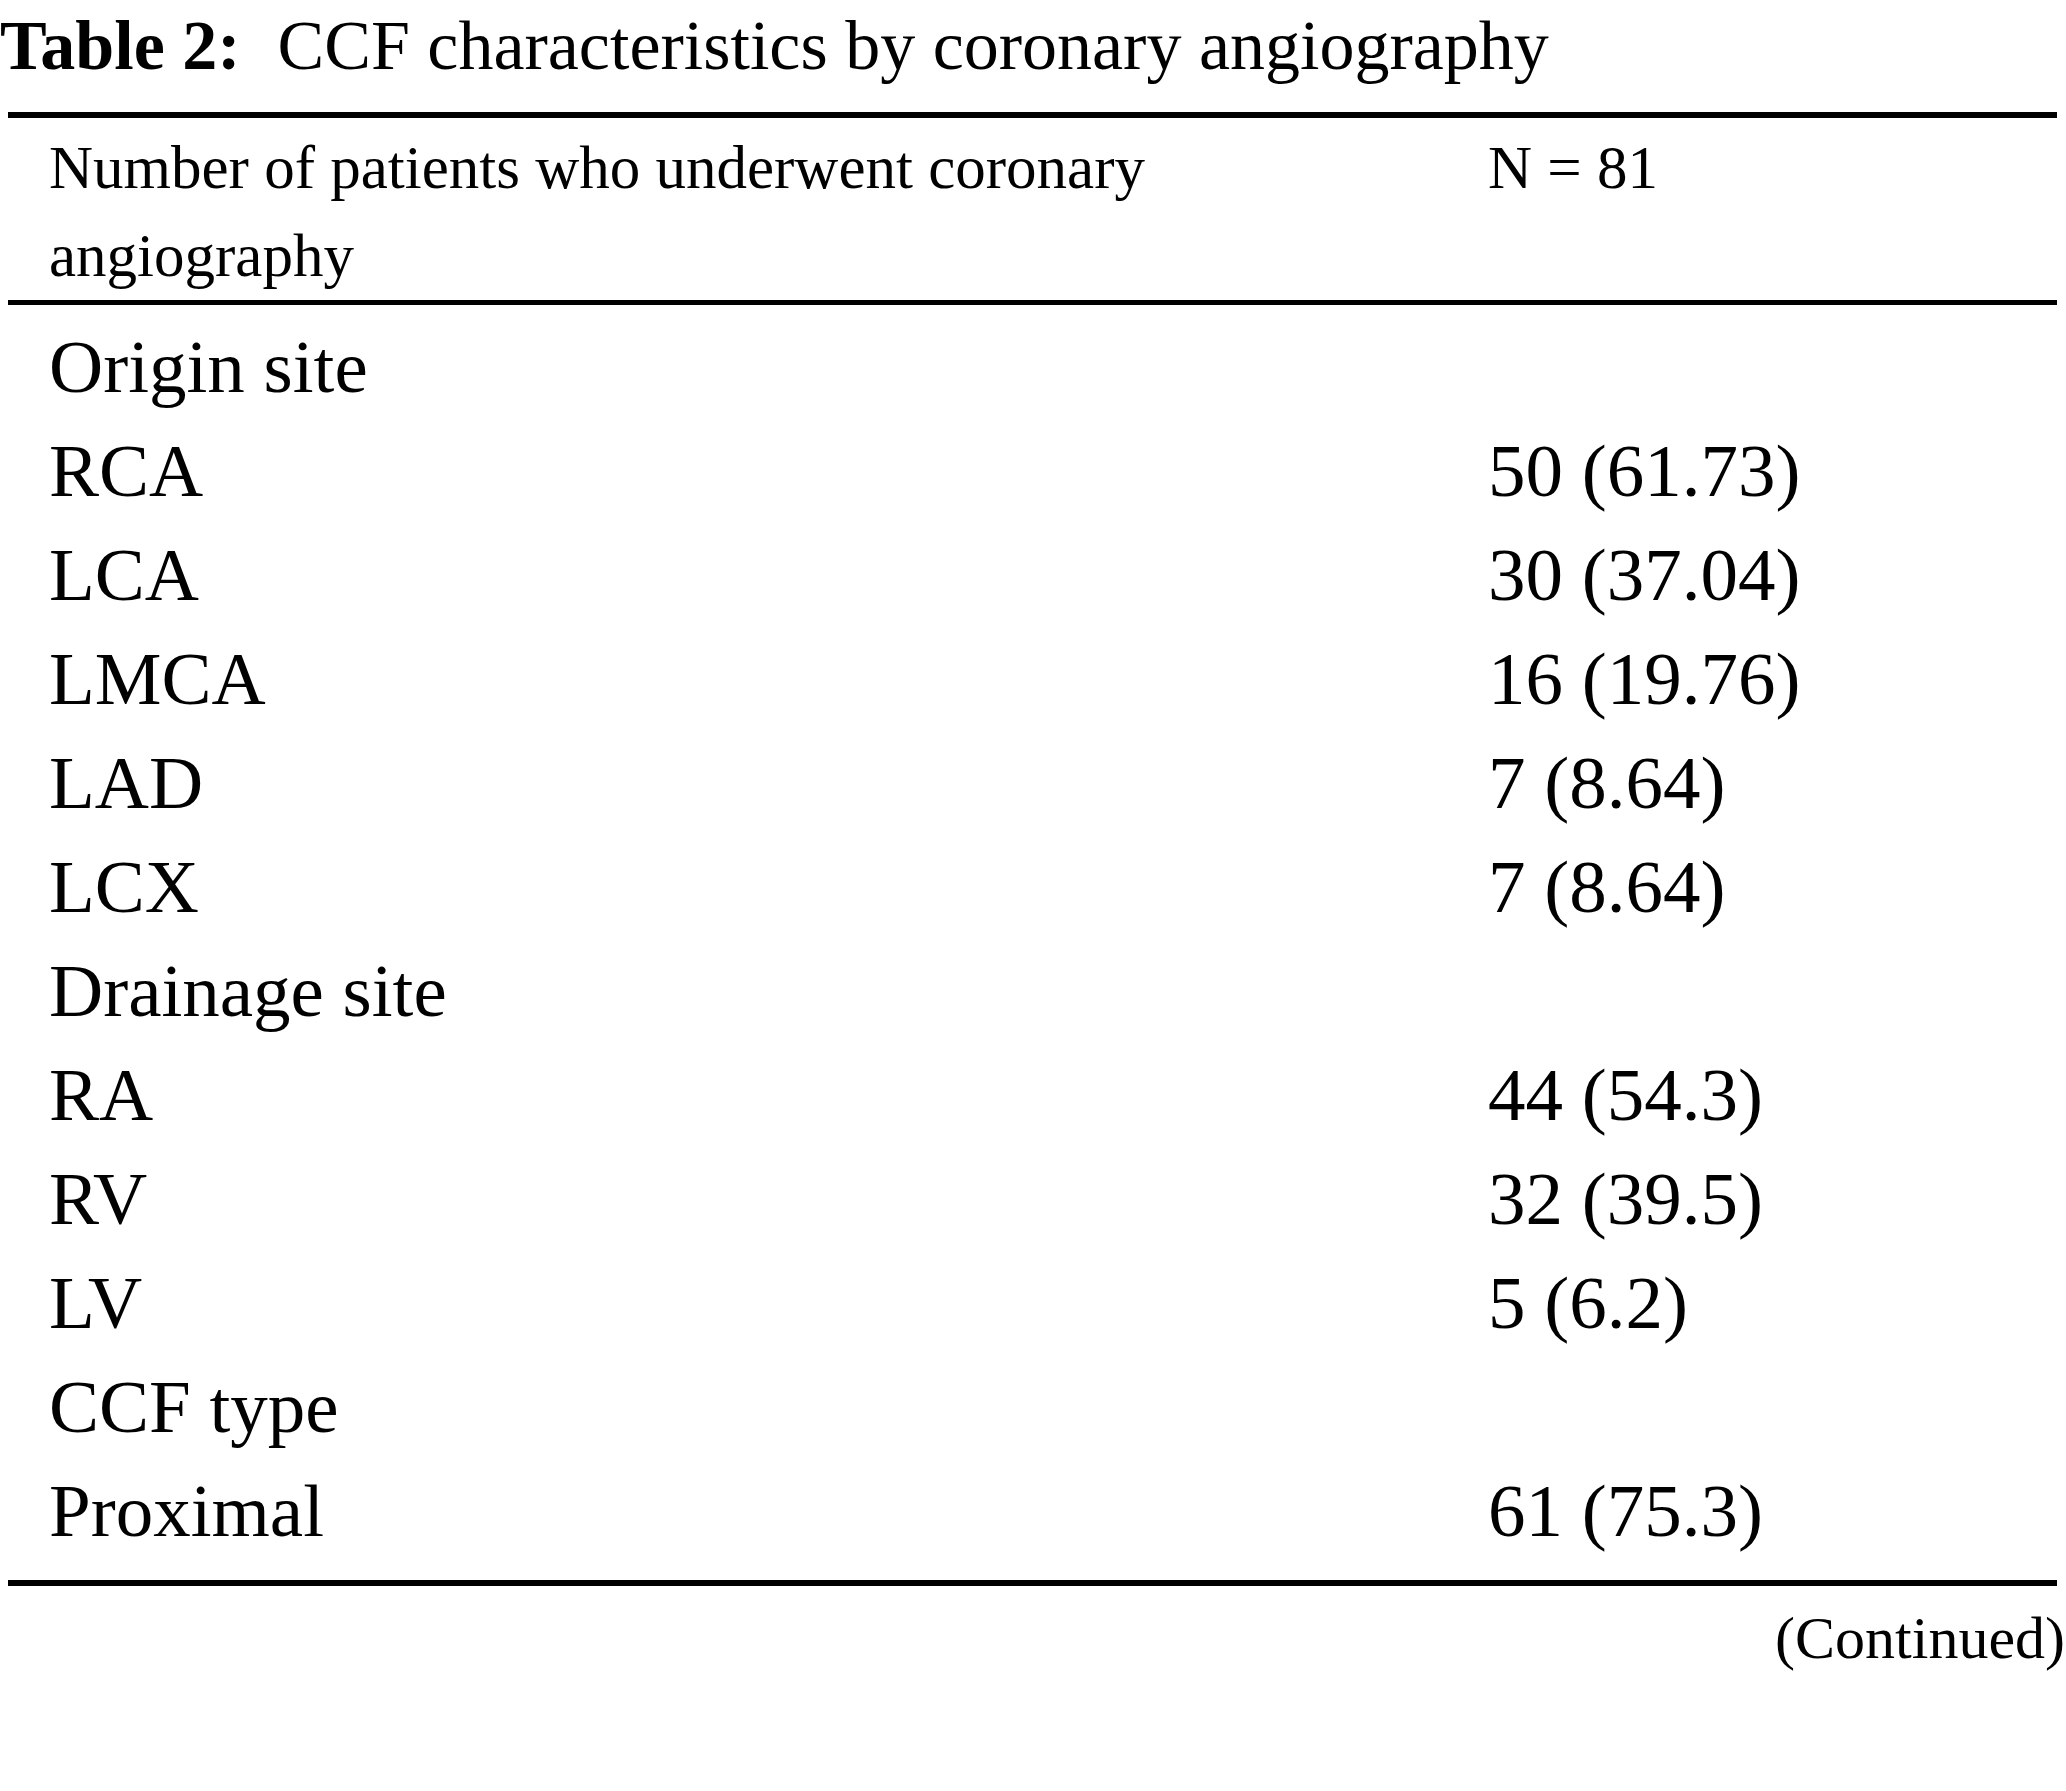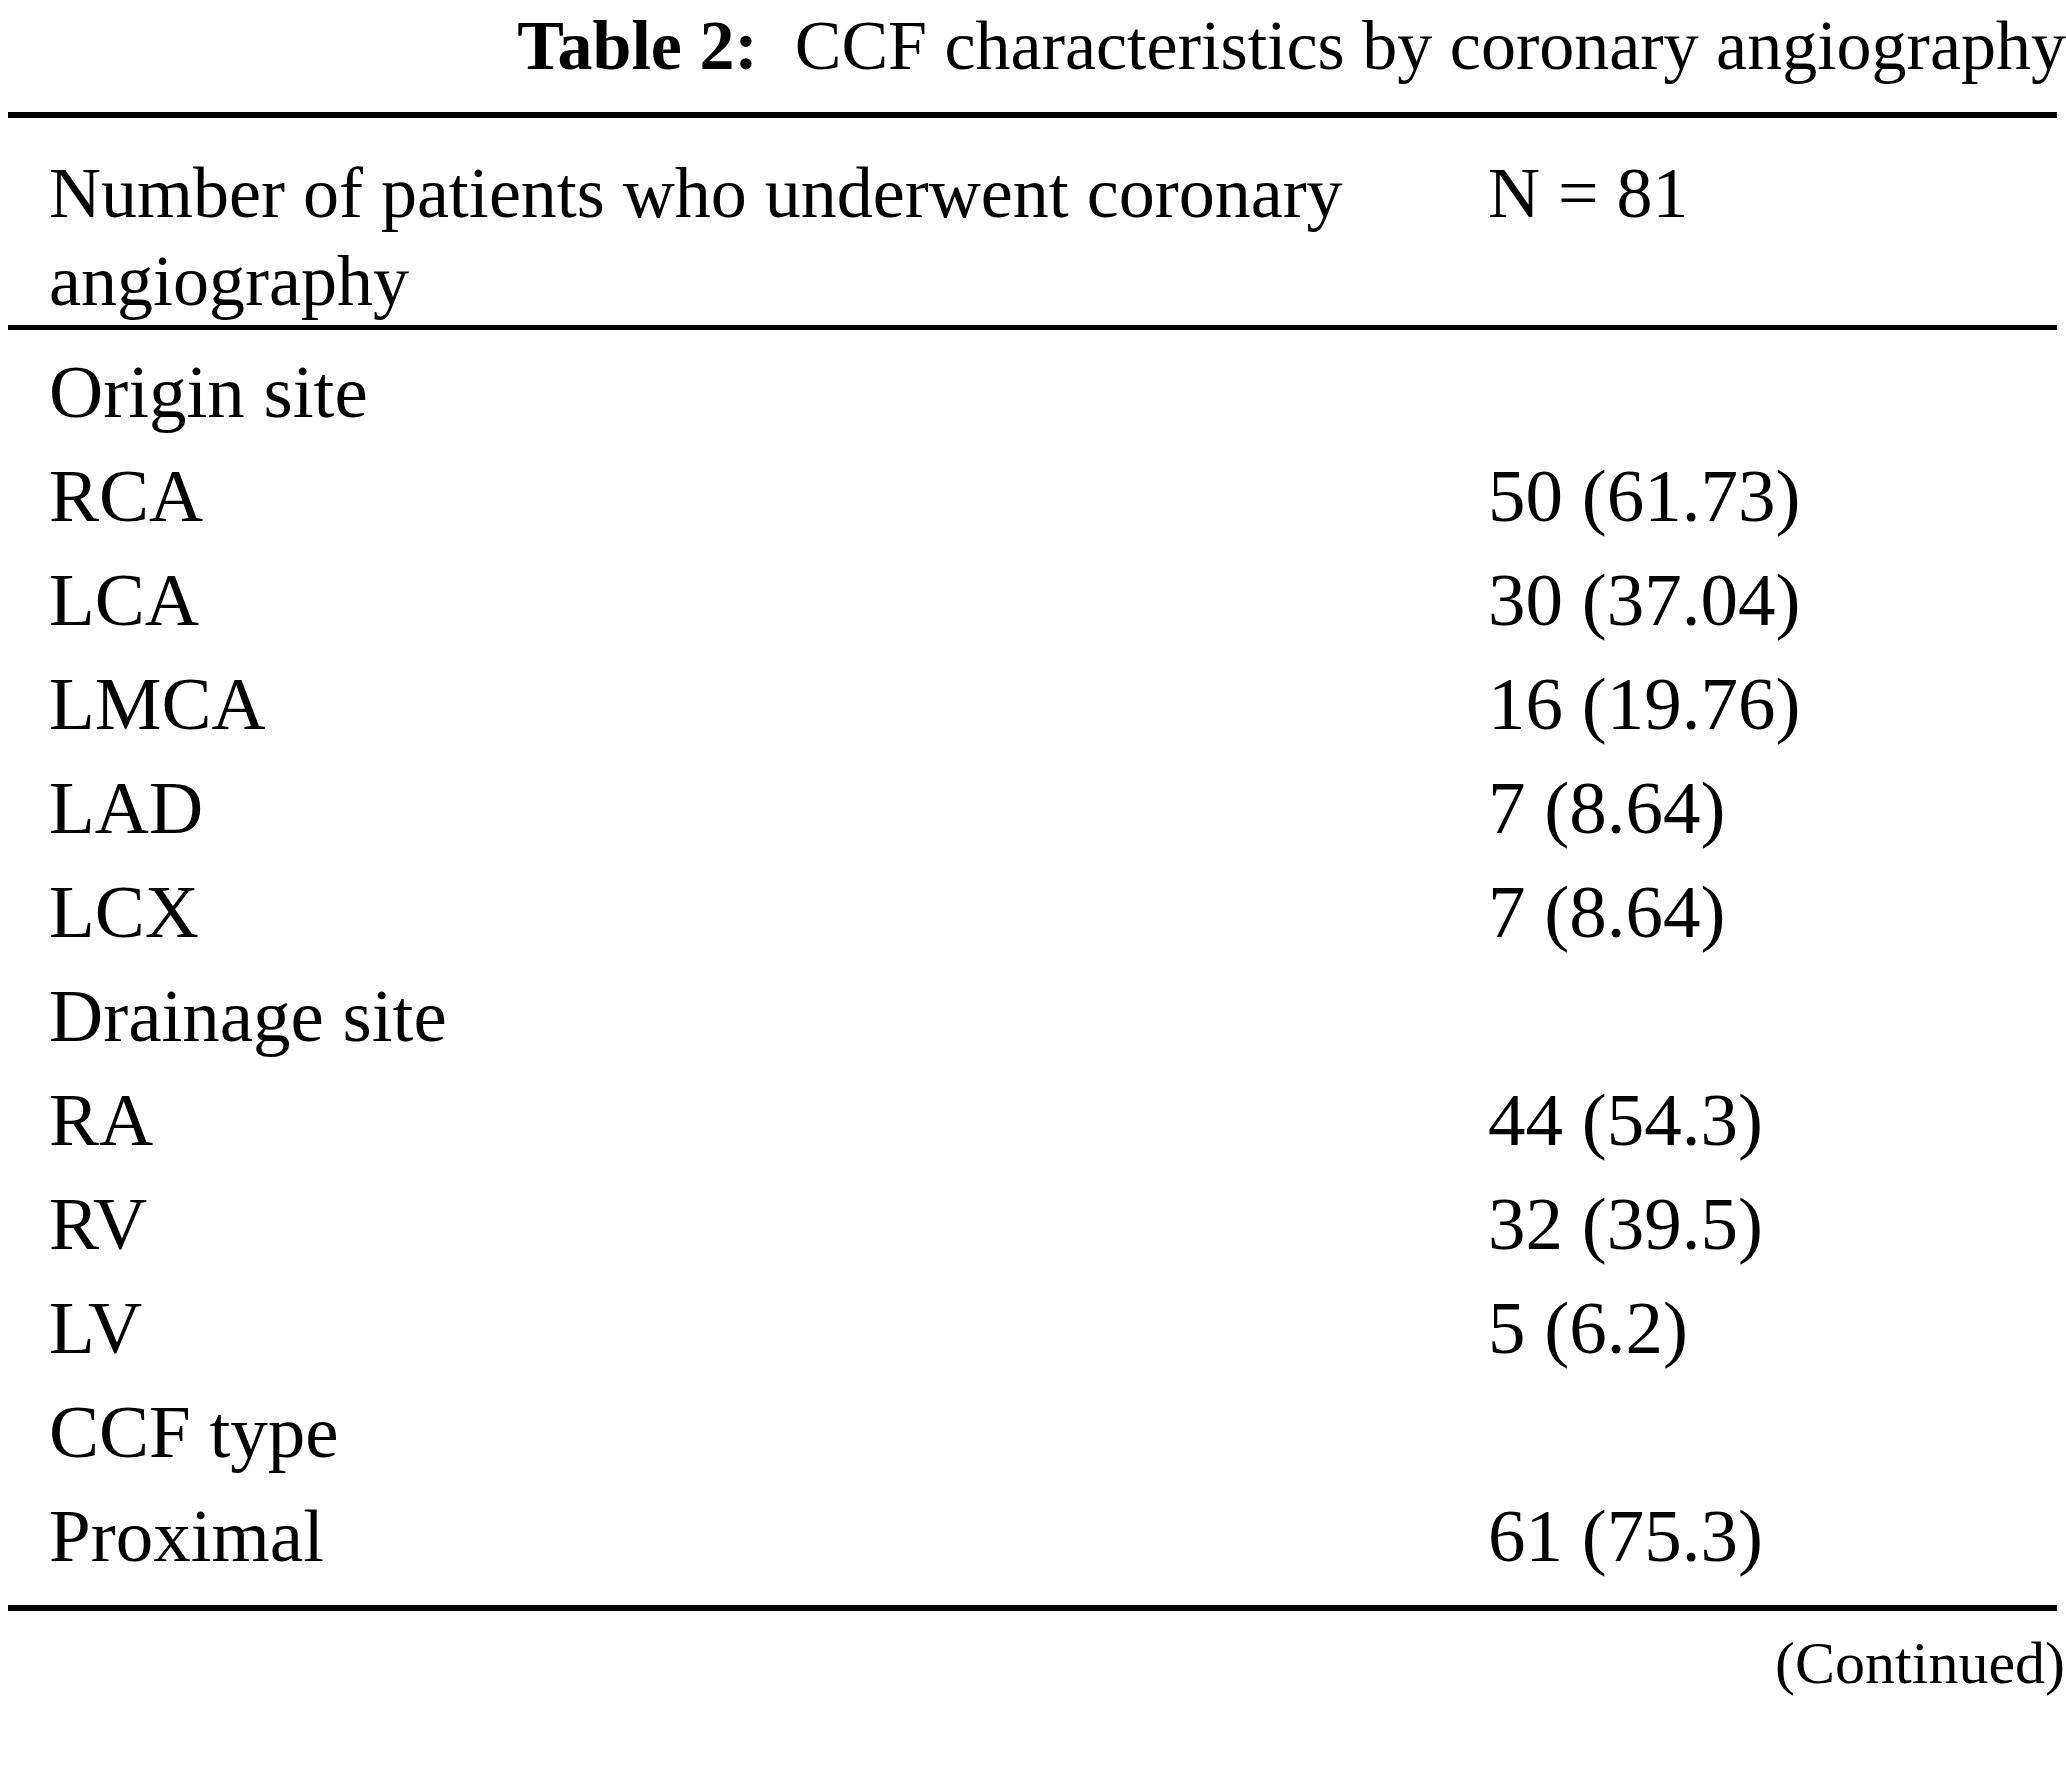--- a/index.html
+++ b/index.html
@@ -16,21 +16,21 @@
   .page {
     position: relative;
     width: 2066px;
     height: 1792px;
     overflow: hidden;
     background: #ffffff;
   }
   .title {
     padding-top: 1.6px;
     height: 102px;
-    text-align: right;
+    text-align: left;
     font-size: 70px;
     line-height: 88px;
     white-space: nowrap;
   }
   .title-label {
     font-weight: bold;
     margin-right: 37px;
   }
   .rule {
     background: #000000;
@@ -39,22 +39,22 @@
   }
   .rule-top { height: 6.4px; margin-top: 8px; }
   .rule-mid { height: 4.8px; }
   .rule-bottom { height: 6.4px; margin-top: 16.7px; }
   .grid {
     display: grid;
     grid-template-columns: 1439px 1fr;
     padding-left: 49px;
   }
   .header {
-    padding-top: 31px;
-    font-size: 72px;
+    padding-top: 6px;
+    font-size: 61px;
     line-height: 88px;
   }
   .header .cell-label { padding-right: 32px; }
   .rows { padding-top: 10.3px; }
   .row {
     font-size: 75px;
     line-height: 104px;
     font-family: Liberation Serif, serif;
   }
   .cell-value { white-space: nowrap; }

